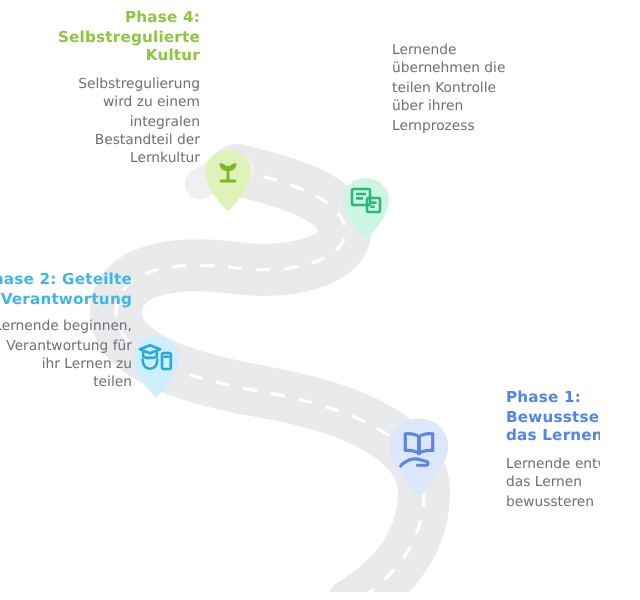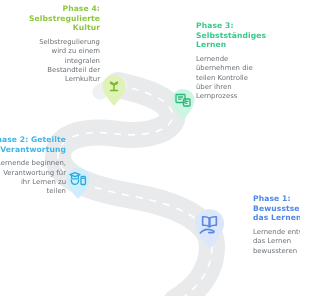--- a/index.html
+++ b/index.html
@@ -137,23 +137,20 @@
 Selbstregulierte
 Kultur</div>
     <div class="phase-body">Selbstregulierung
 wird zu einem
 integralen
 Bestandteil der
 Lernkultur</div>
   </div>
 
   <div class="phase-block" id="phase3">
-    <div class="phase-title">Phase 3:
-Selbstständiges
-Lernen</div>
     <div class="phase-body">Lernende
 übernehmen die
 teilen Kontrolle
 über ihren
 Lernprozess</div>
   </div>
 
   <div class="phase-block" id="phase2">
     <div class="phase-title">Phase 2: Geteilte
 Verantwortung</div>

